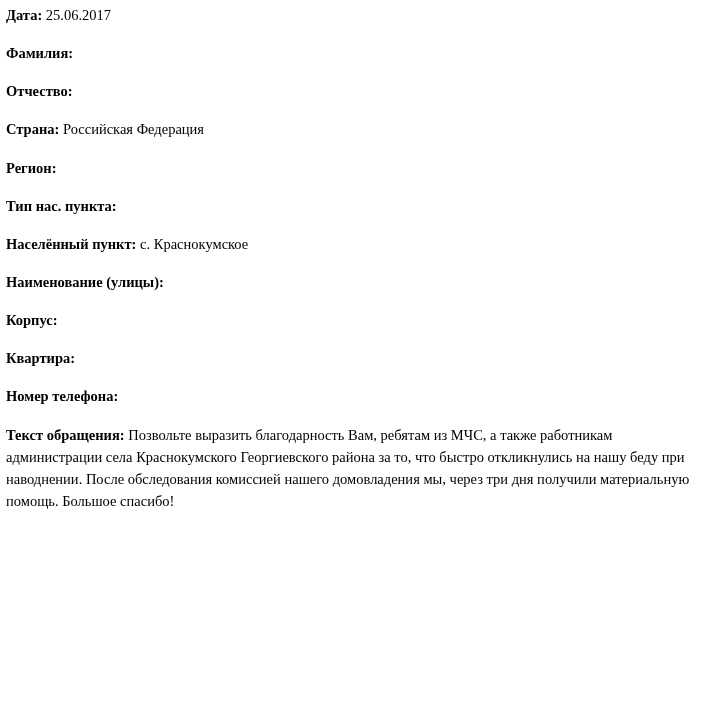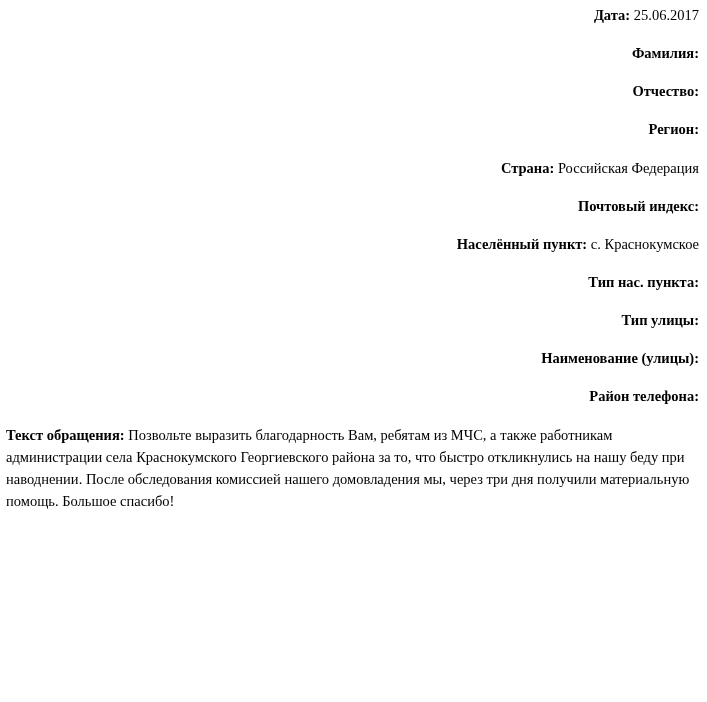--- a/index.html
+++ b/index.html
@@ -17,21 +17,20 @@
   }
   .doc {
     padding: 6px 8px 0 6px;
     box-sizing: border-box;
     width: 707px;
   }
   .field {
     font-size: 14.5px;
     line-height: 1.25;
     margin: 0 0 20px 0;
-    text-align: right;
   }
   .field:first-child {
     margin-top: 0;
   }
   .label {
     font-weight: bold;
   }
   .value {
     font-weight: normal;
   }
@@ -59,61 +58,61 @@
     <span class="value"></span>
   </p>
 
 
   <p class="field">
     <span class="label">Отчество:</span>
     <span class="value"></span>
   </p>
 
   <p class="field">
-    <span class="label">Регион:</span>
-    <span class="value"></span>
-  </p>
-
-  <p class="field">
     <span class="label">Страна:</span>
     <span class="value">Российская Федерация</span>
   </p>
 
   <p class="field">
-    <span class="label">Почтовый индекс:</span>
+    <span class="label">Регион:</span>
     <span class="value"></span>
   </p>
 
 
-  <p class="field">
-    <span class="label">Населённый пункт:</span>
-    <span class="value">с. Краснокумское</span>
-  </p>
 
   <p class="field">
     <span class="label">Тип нас. пункта:</span>
     <span class="value"></span>
   </p>
 
   <p class="field">
-    <span class="label">Тип улицы:</span>
-    <span class="value"></span>
+    <span class="label">Населённый пункт:</span>
+    <span class="value">с. Краснокумское</span>
   </p>
+
 
   <p class="field">
     <span class="label">Наименование (улицы):</span>
     <span class="value"></span>
   </p>
 
 
+  <p class="field">
+    <span class="label">Корпус:</span>
+    <span class="value"></span>
+  </p>
 
+  <p class="field">
+    <span class="label">Квартира:</span>
+    <span class="value"></span>
+  </p>
 
 
   <p class="field">
-    <span class="label">Район телефона:</span>
+    <span class="label">Номер телефона:</span>
     <span class="value"></span>
   </p>
 
 
   <p class="field body-text">
     <span class="label">Текст обращения:</span>
     <span class="value">Позвольте выразить благодарность Вам, ребятам из МЧС, а также работникам администрации села Краснокумского Георгиевского района за то, что быстро откликнулись на нашу беду при наводнении. После обследования комиссией нашего домовладения мы, через три дня получили материальную помощь. Большое спасибо!</span>
   </p>
 
 </div>

